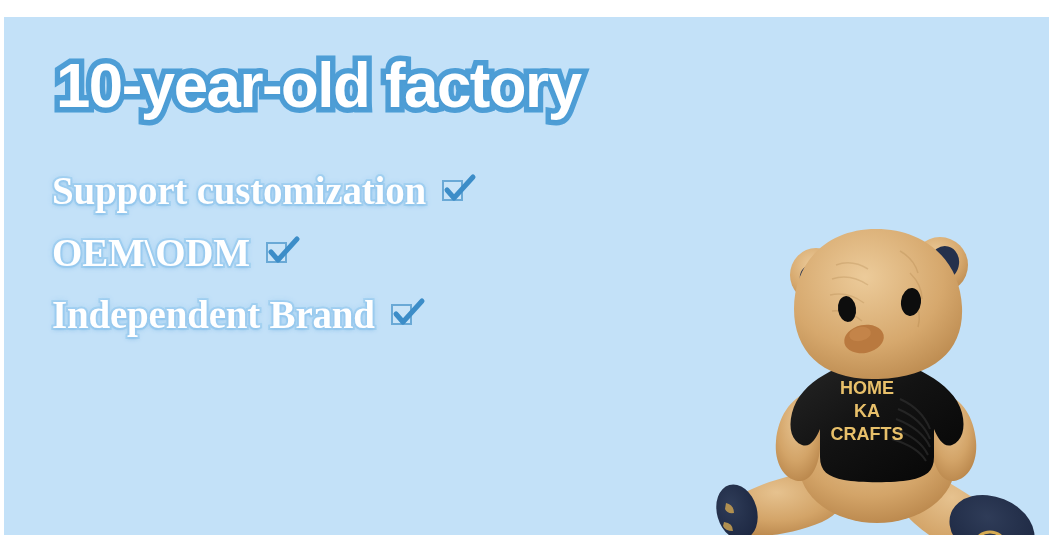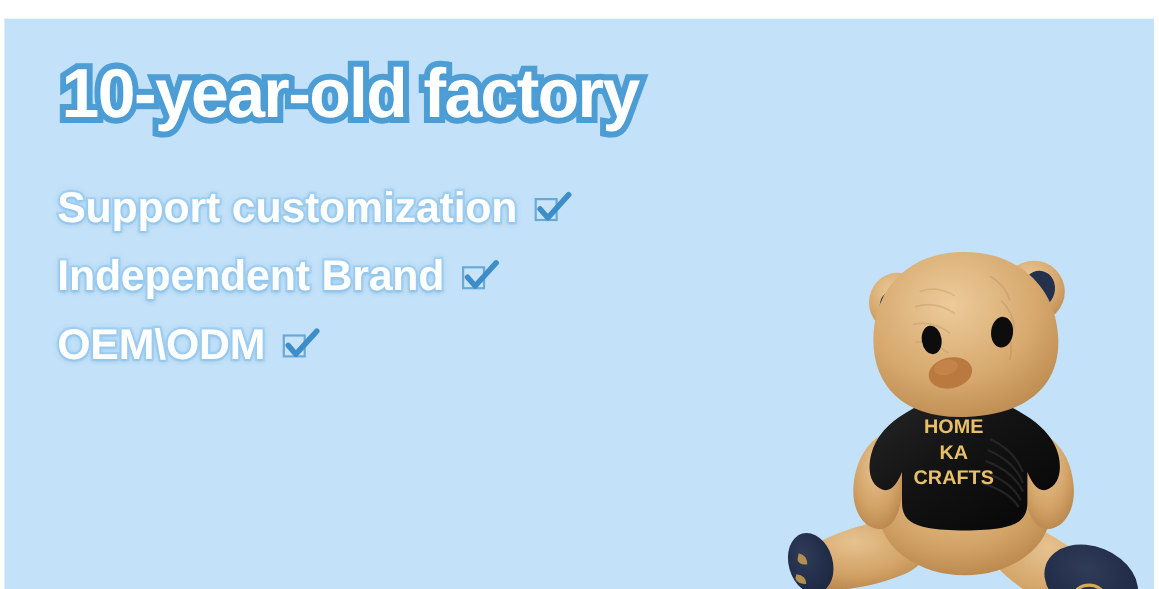--- a/index.html
+++ b/index.html
@@ -59,21 +59,21 @@
     top: 142px;
     width: 900px;
   }
   .feature-row {
     display: flex;
     align-items: center;
     height: 62px;
     white-space: nowrap;
   }
   .feature-label {
-    font-family: Liberation Sans, sans-serif;
+    font-family: Liberation Serif, serif;
     font-size: 39px;
     font-weight: 700;
     letter-spacing: -0.2px;
     color: #ffffff;
     -webkit-text-stroke: 4px #a8d4f2;
     paint-order: stroke fill;
     text-shadow:
       0 0 6px rgba(150,200,240,.95),
       0 0 2px rgba(150,200,240,.9),
       0 2px 3px rgba(120,180,225,.55);
@@ -131,31 +131,31 @@
         <span class="checkbox">
           <span class="box"></span>
           <svg viewBox="0 0 34 30" aria-hidden="true">
             <path d="M4 15 L11 23 L30 2" fill="none" stroke="#3c8dc8" stroke-width="5" stroke-linecap="round" stroke-linejoin="round"></path>
           </svg>
         </span>
       </div>
 
 
       <div class="feature-row">
-        <span class="feature-label">Independent Brand</span>
+        <span class="feature-label">OEM\ODM</span>
         <span class="checkbox">
           <span class="box"></span>
           <svg viewBox="0 0 34 30" aria-hidden="true">
             <path d="M4 15 L11 23 L30 2" fill="none" stroke="#3c8dc8" stroke-width="5" stroke-linecap="round" stroke-linejoin="round"></path>
           </svg>
         </span>
       </div>
 
       <div class="feature-row">
-        <span class="feature-label">OEM\ODM</span>
+        <span class="feature-label">Independent Brand</span>
         <span class="checkbox">
           <span class="box"></span>
           <svg viewBox="0 0 34 30" aria-hidden="true">
             <path d="M4 15 L11 23 L30 2" fill="none" stroke="#3c8dc8" stroke-width="5" stroke-linecap="round" stroke-linejoin="round"></path>
           </svg>
         </span>
       </div>
 
     </div>
 

